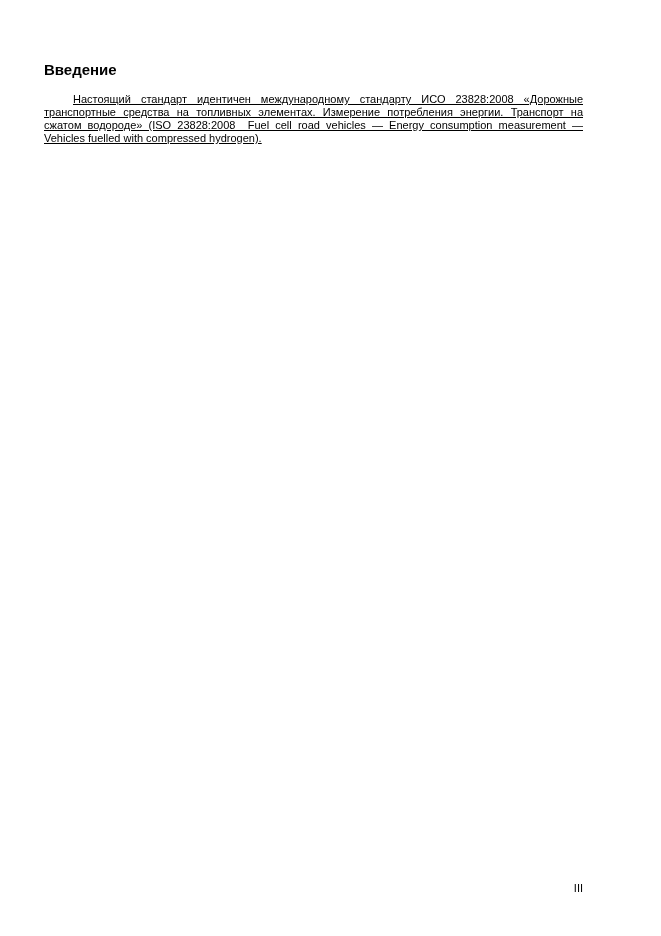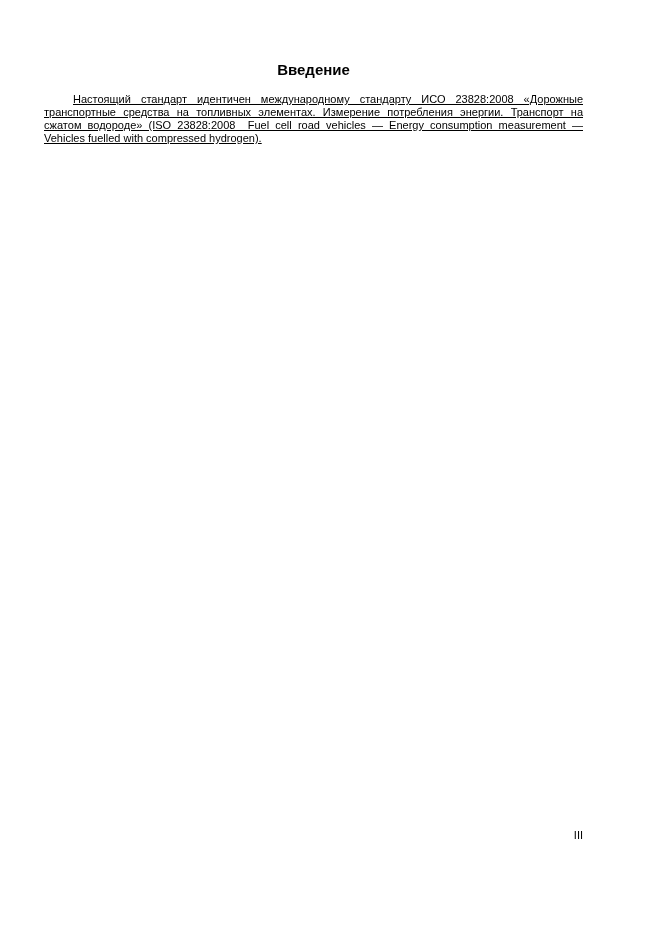--- a/index.html
+++ b/index.html
@@ -20,38 +20,37 @@
     position: absolute;
     left: 44px;
     top: 0;
     width: 539px;
   }
   .doc-title {
     margin: 61px 0 0 0;
     font-size: 15px;
     line-height: 18px;
     font-weight: bold;
-    text-align: center;
     color: #000000;
   }
   .para {
     margin: 0;
     font-size: 11px;
     line-height: 13px;
     text-align: justify;
     text-indent: 29px;
     color: #000000;
     text-decoration: underline;
   }
   .para.first {
     margin-top: 14px;
   }
   .page-number {
     position: absolute;
-    top: 829px;
+    top: 882px;
     right: 78px;
     font-size: 11px;
     line-height: 13px;
     color: #000000;
   }
 </style>
 </head>
 <body>
 
 <div class="page">

